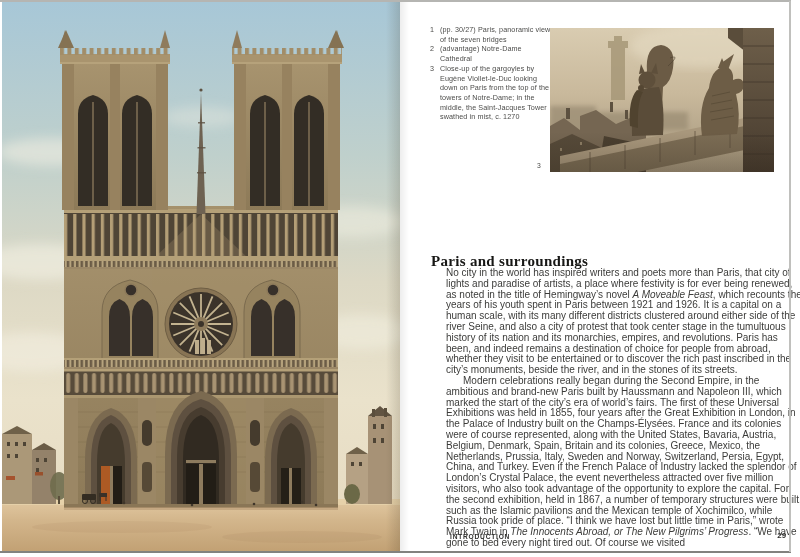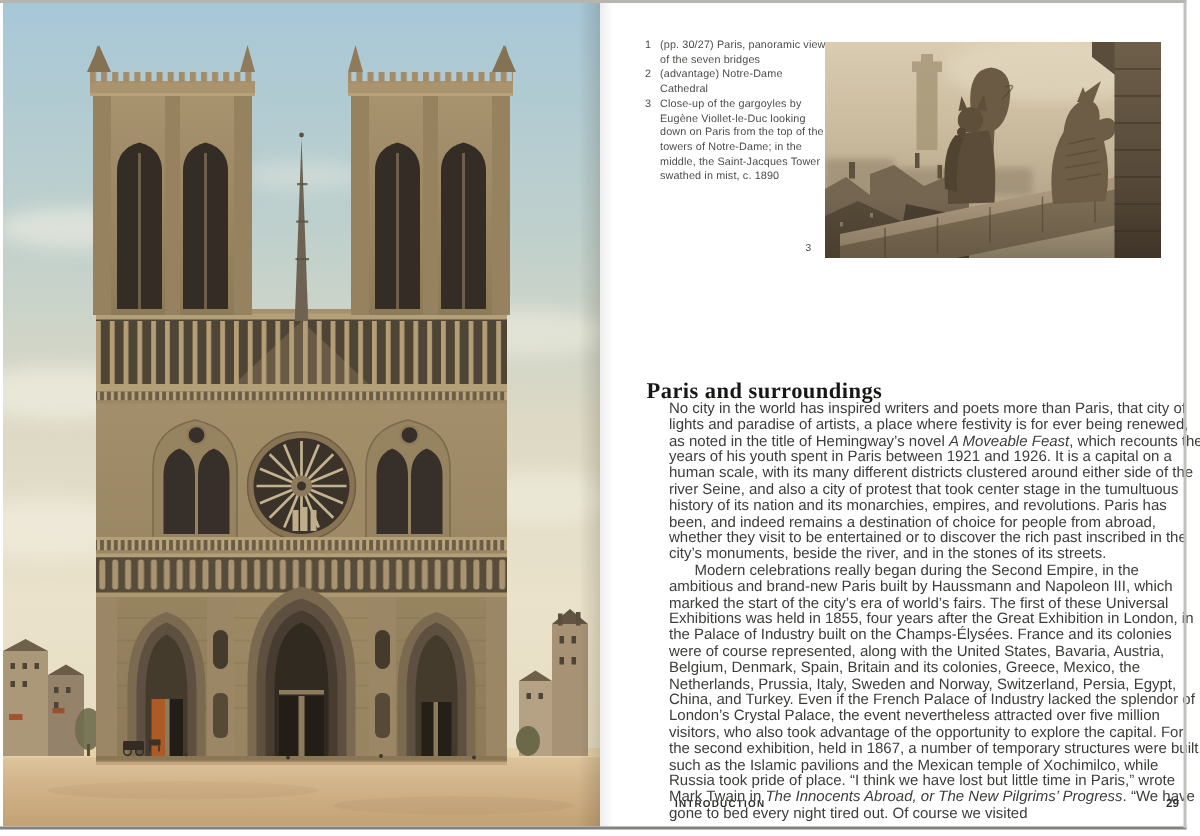--- a/index.html
+++ b/index.html
@@ -290,21 +290,21 @@
       <div class="cap-item">
         <span class="cap-num">1</span>
         <span class="cap-text">(pp. 30/27) Paris, panoramic view of the seven bridges</span>
       </div>
       <div class="cap-item">
         <span class="cap-num">2</span>
         <span class="cap-text">(advantage) Notre-Dame Cathedral</span>
       </div>
       <div class="cap-item">
         <span class="cap-num">3</span>
-        <span class="cap-text">Close-up of the gargoyles by Eugène Viollet-le-Duc looking down on Paris from the top of the towers of Notre-Dame; in the middle, the Saint-Jacques Tower swathed in mist, c. 1890</span>
+        <span class="cap-text">Close-up of the gargoyles by Eugène Viollet-le-Duc looking down on Paris from the top of the towers of Notre-Dame; in the middle, the Saint-Jacques Tower swathed in mist, c. 1270</span>
       </div>
     </div>
 
   <div class="fig3-label">3</div>
 
   <div class="fig3">
     <svg viewBox="0 0 224 144" preserveAspectRatio="none">
       <defs>
         <linearGradient id="gbg" x1="0" y1="0" x2="0" y2="1">
           <stop offset="0" stop-color="#d9ccb1"></stop>

